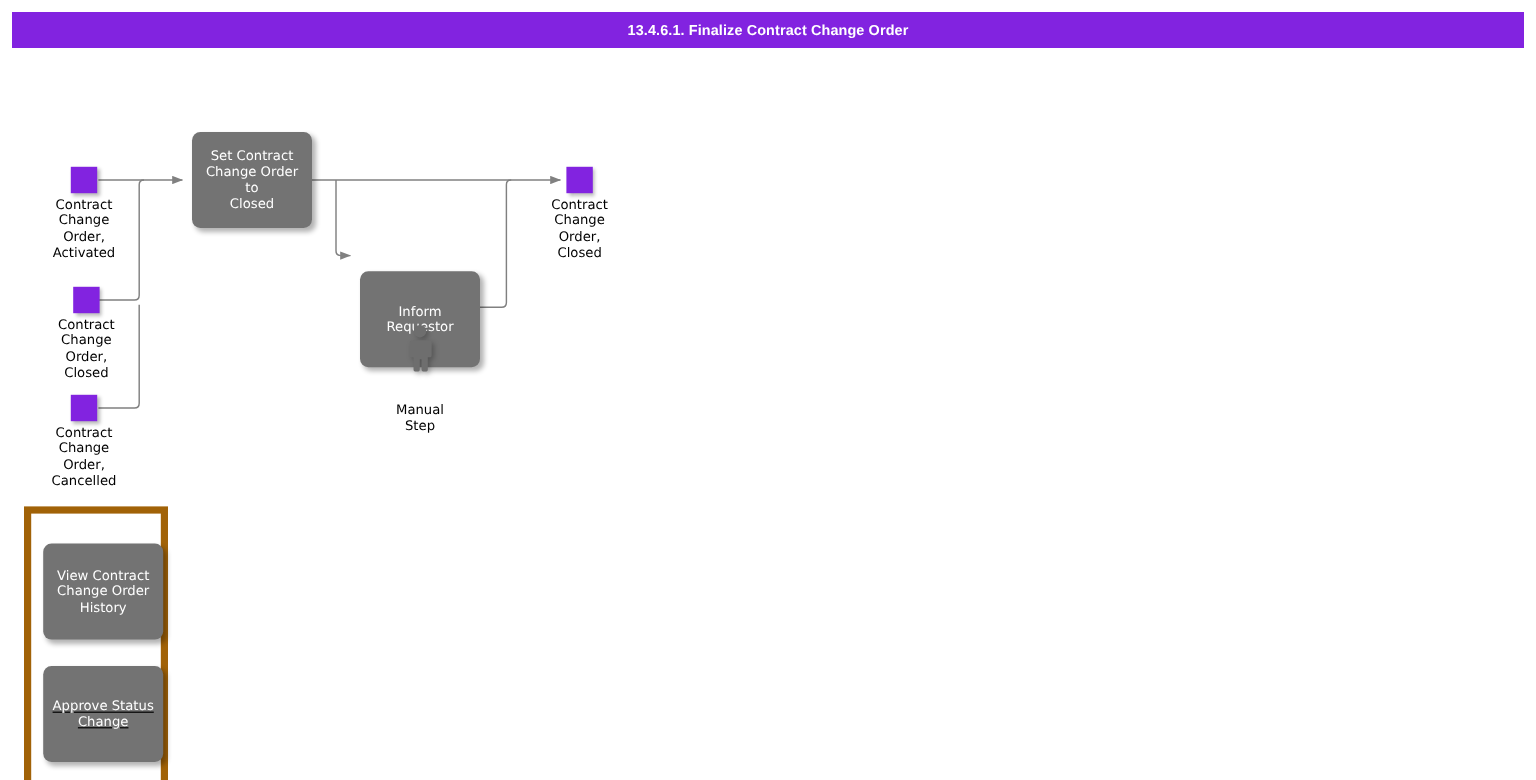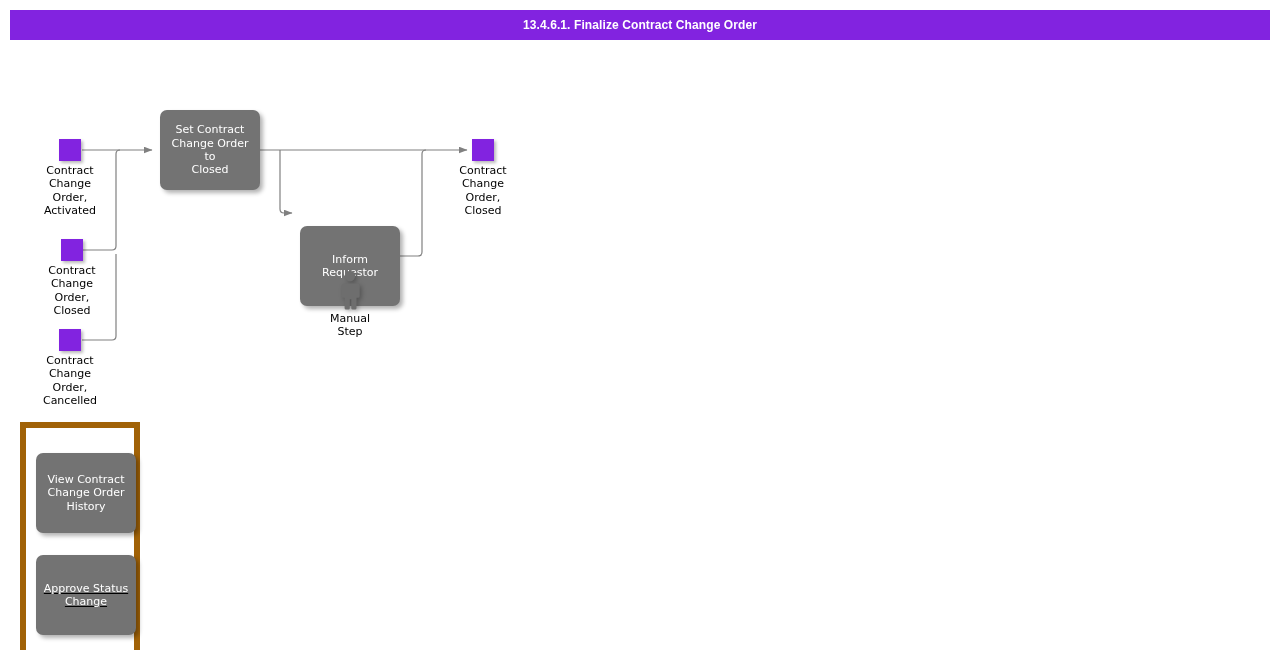--- a/index.html
+++ b/index.html
@@ -82,20 +82,21 @@
     font-family: "DejaVu Sans", sans-serif;
     padding: 0 5px;
   }
   
   .manual-step {
     position: absolute;
     display: flex;
     flex-direction: column;
     align-items: center;
     width: 92px;
+    gap: 23px;
   }
   .manual-step .person {
     filter: drop-shadow(2px 2px 2px rgba(0,0,0,0.25));
   }
   .manual-step .manual-label {
     margin-top: 2px;
     font-size: 11px;
     line-height: 13.3px;
     color: #000000;
     text-align: center;

